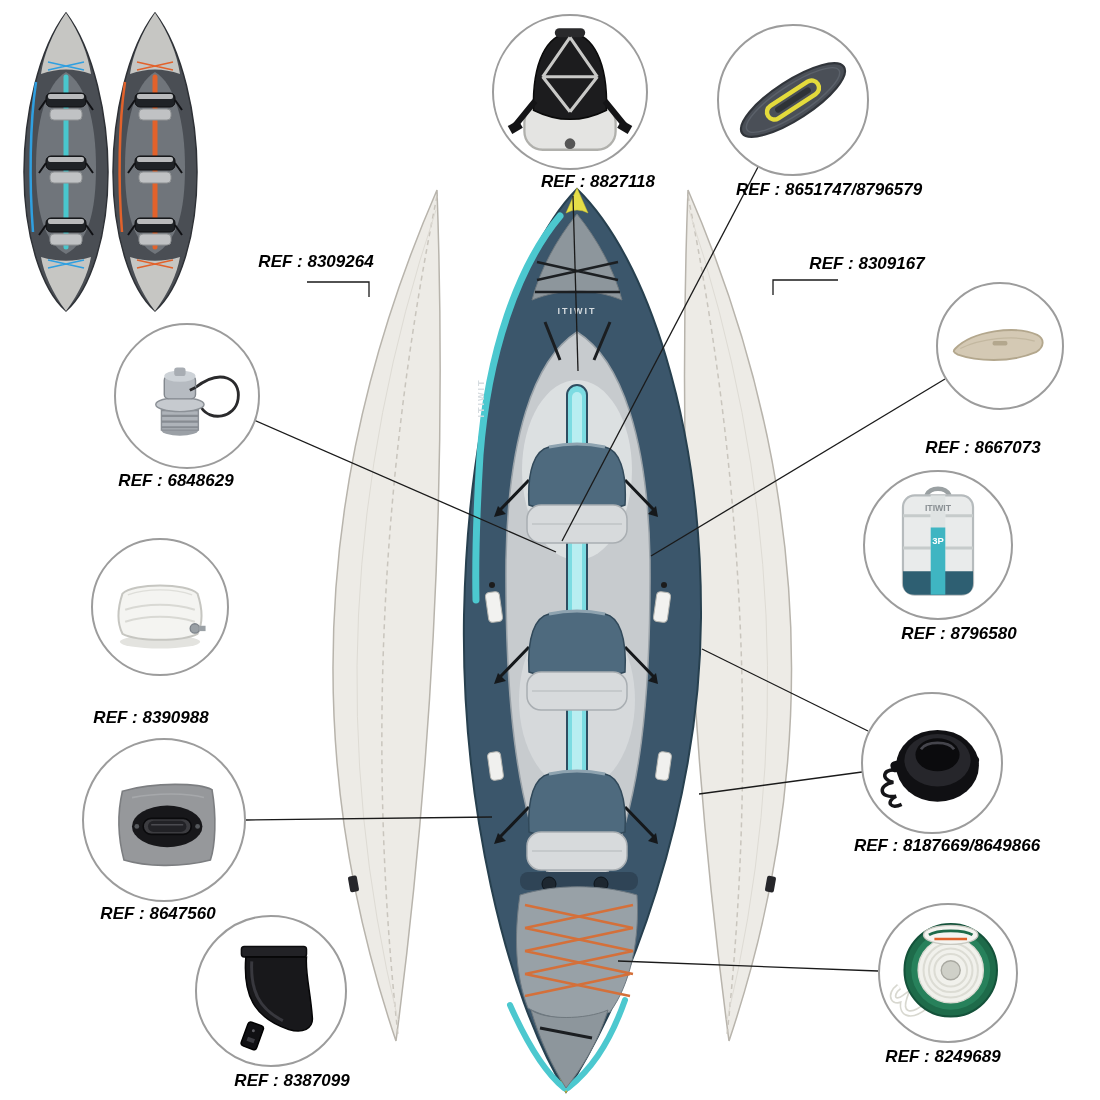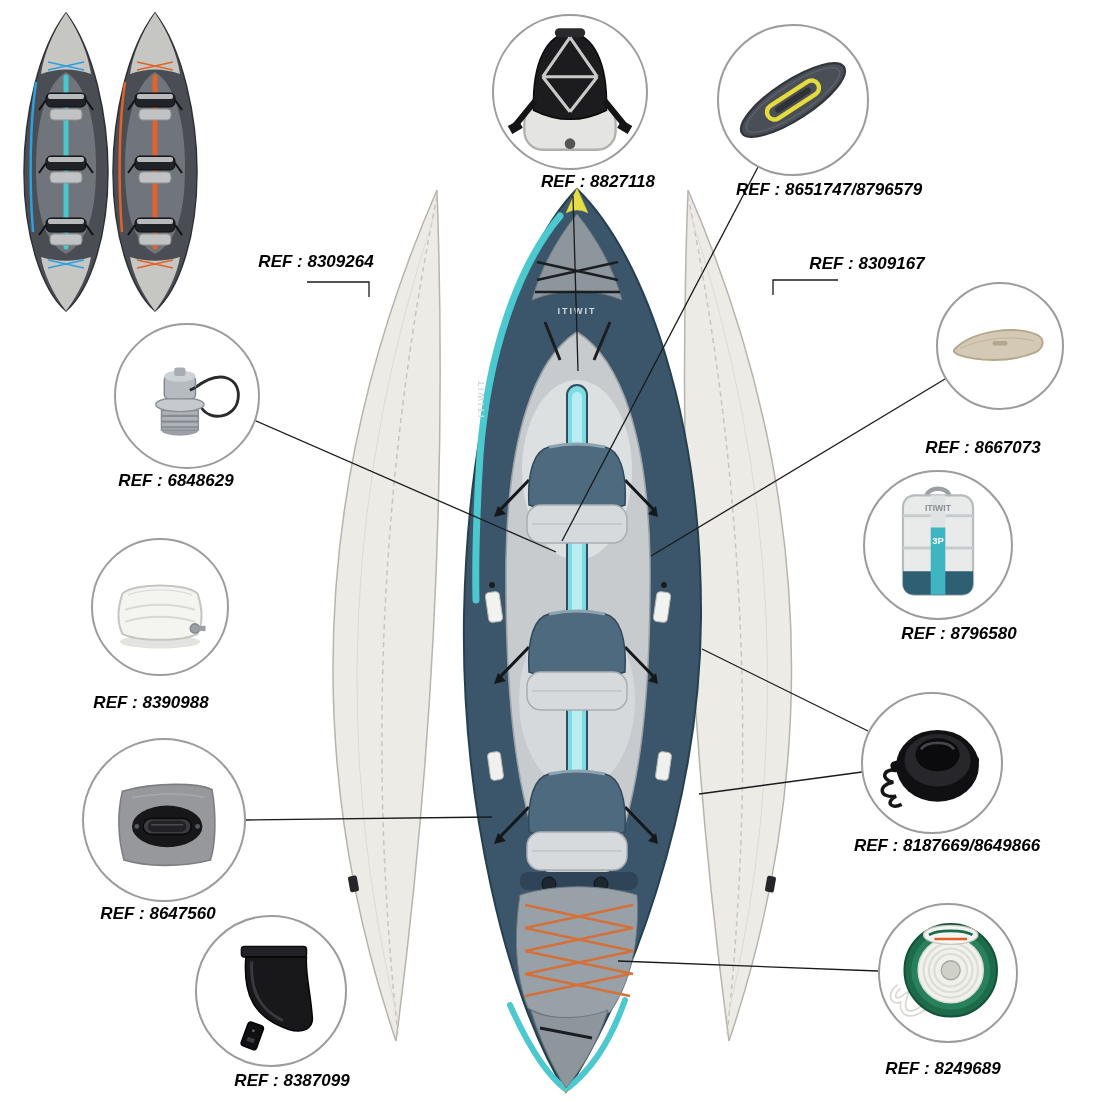--- a/index.html
+++ b/index.html
@@ -300,21 +300,21 @@
       <path d="M36,22 C42,18 62,18 68,22" stroke="#1e6b4a" stroke-width="2" fill="none"></path>
       <path d="M40,25 H64" stroke="#e0622a" stroke-width="2"></path>
     </svg>
   </div>
 
   <div class="ref-label" style="left:316px;top:252px;">REF : 8309264</div>
   <div class="ref-label" style="left:843px;top:254px;margin-left:24px;">REF : 8309167</div>
   <div class="ref-label" style="left:598px;top:172px;">REF : 8827118</div>
   <div class="ref-label" style="left:813px;top:180px;margin-left:16px;">REF : 8651747/8796579</div>
   <div class="ref-label" style="left:176px;top:471px;">REF : 6848629</div>
-  <div class="ref-label" style="left:151px;top:693px;">REF : 8390988</div>
+  <div class="ref-label" style="left:151px;top:708px;">REF : 8390988</div>
   <div class="ref-label" style="left:158px;top:904px;text-align:right;">REF : 8647560</div>
   <div class="ref-label" style="left:292px;top:1071px;">REF : 8387099</div>
   <div class="ref-label" style="left:983px;top:426px;margin-top:12px;">REF : 8667073</div>
   <div class="ref-label" style="left:943px;top:624px;margin-left:16px;">REF : 8796580</div>
   <div class="ref-label" style="left:947px;top:836px;text-align:right;">REF : 8187669/8649866</div>
-  <div class="ref-label" style="left:943px;top:1047px;margin-top:12px;">REF : 8249689</div>
+  <div class="ref-label" style="left:943px;top:1047px;">REF : 8249689</div>
 
 </div>
 
 </body></html>

